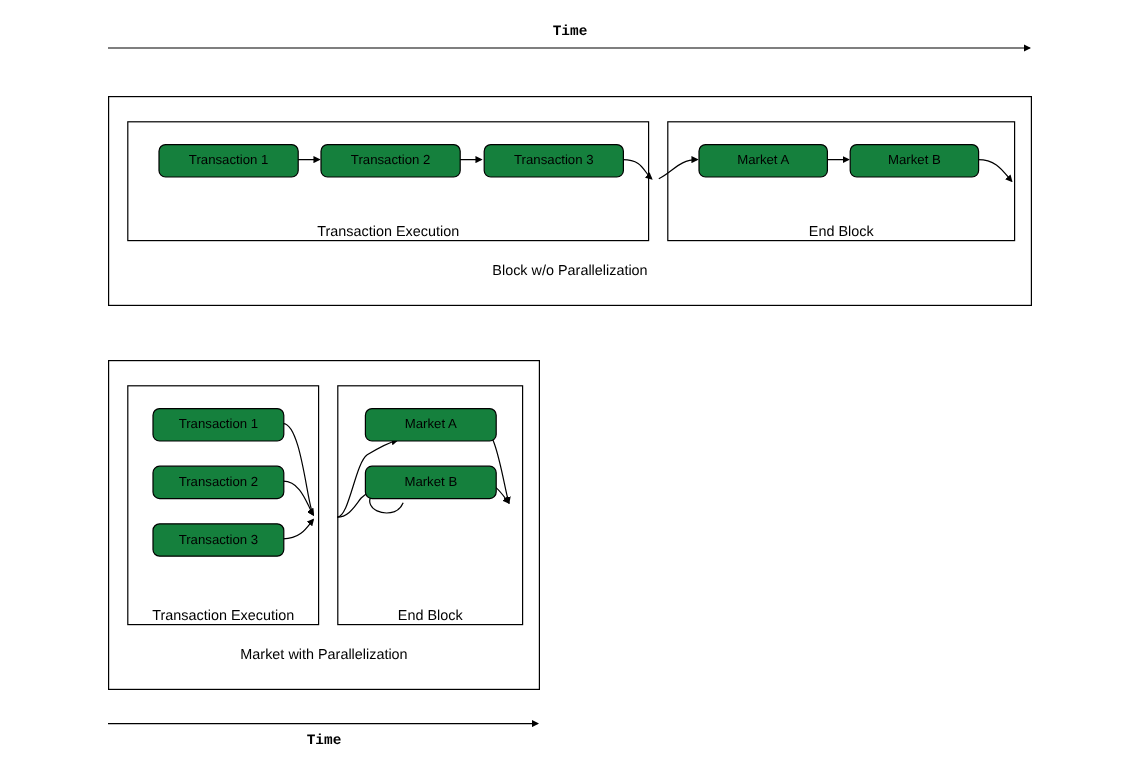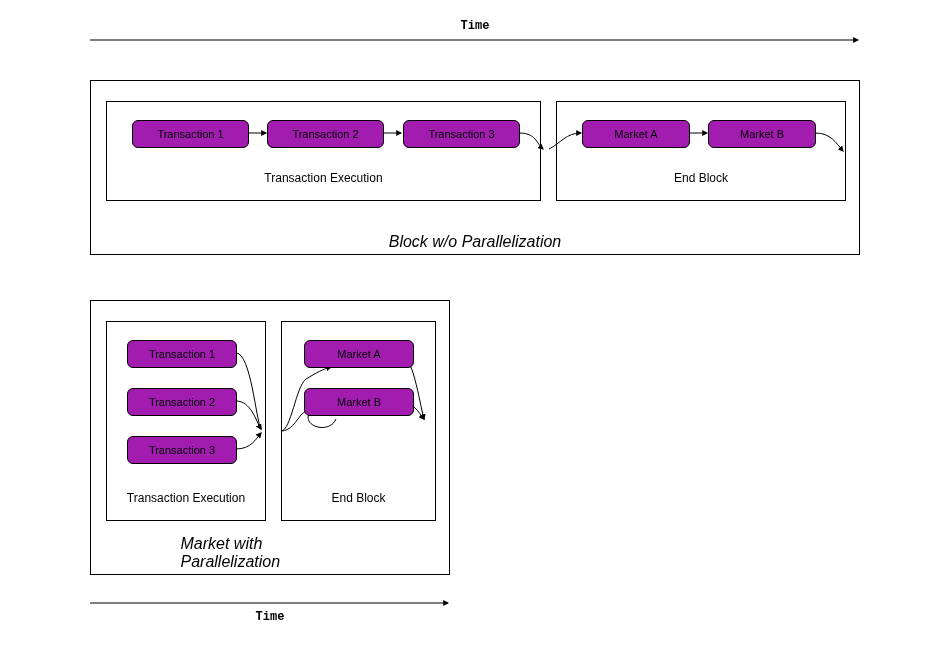--- a/index.html
+++ b/index.html
@@ -26,47 +26,46 @@
     left: 50%;
     transform: translateX(-50%);
     font-family: Liberation Mono, monospace;
   }
   .outer-block {
     position: absolute;
     border: 1px solid #000;
   }
   .outer-label {
     position: absolute;
-    bottom: 3px;
+    bottom: 22px;
     left: 50%;
     transform: translateX(-50%);
-    font-size: 16px;
-    font-style: italic;
+    font-size: 12px;
   }
   .stage-box {
     position: absolute;
     border: 1px solid #000;
   }
   .stage-label {
     position: absolute;
-    bottom: 15px;
+    bottom: 0;
     left: 50%;
     transform: translateX(-50%);
     font-size: 12px;
     white-space: nowrap;
   }
   .node {
     position: absolute;
     border: 1px solid #000;
     border-radius: 6px;
     display: flex;
     align-items: center;
     justify-content: center;
     font-size: 11px;
-    background: #a21caf;
+    background: #15803d;
     height: 28px;
   }
   svg.connectors {
     position: absolute;
     top: 0; left: 0;
     pointer-events: none;
   }
 </style>
 </head>
 <body>

